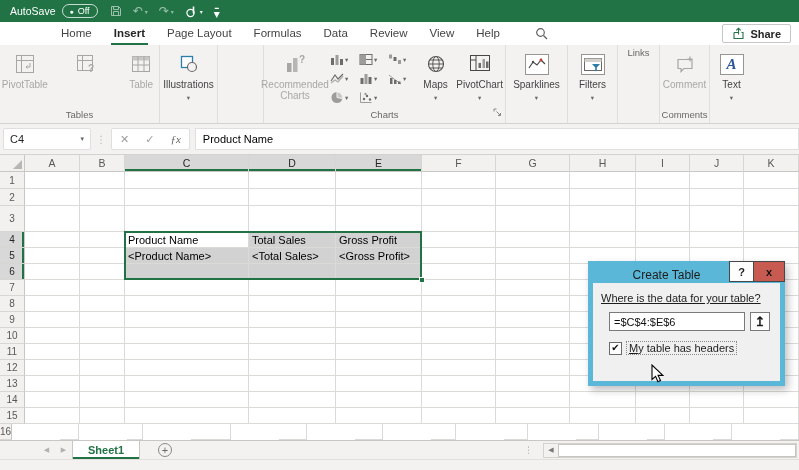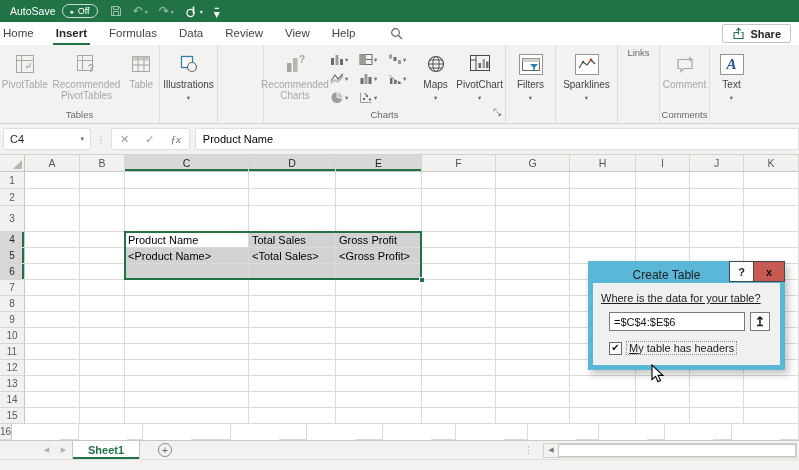--- a/index.html
+++ b/index.html
@@ -13,21 +13,21 @@
   .pill .dot{font-size:7px;line-height:1}
   .qat{display:flex;align-items:center;gap:11px}
   .qat .q{display:flex;align-items:center;gap:2px;opacity:.55;font-size:12px}
   .qat .q.bright{opacity:1}
   .qat .arrow{font-size:6px;opacity:.9}
   .qat-custom{display:flex;flex-direction:column;align-items:center;line-height:4px;font-size:6px}
 
   
   .tabrow{height:23px;background:#fff;display:flex;align-items:center;font-size:11.5px;color:#444}
   .tab{height:100%;display:flex;align-items:center;padding:0 3px;margin-right:16px;border-bottom:2.5px solid transparent}
-  .tab:first-of-type{}
+  .tab:first-of-type{margin-left:58px}
   .tab.active{font-weight:bold;color:#262626;border-bottom-color:#217346}
   .tellme{display:flex;align-items:center;gap:7px;margin-left:16px;color:#605e5c}
   .sharebtn{margin-left:auto;margin-right:8px;border:1px solid #c8c6c4;border-radius:2px;background:#fff;height:19px;display:flex;align-items:center;gap:5px;padding:0 9px;font-size:11px;color:#262626;font-weight:bold}
 
   
   .ribbon{height:79px;background:#f3f2f1;display:flex;border-bottom:1px solid #d5d2ce}
   .rgrp{border-right:1px solid #e0ddda;display:flex;flex-direction:column;padding-top:1px}
   .rgrp-body{flex:1;display:flex;align-items:stretch;justify-content:center}
   .rgrp-label{height:15px;font-size:9.5px;color:#6a6865;text-align:center;line-height:14px;position:relative}
   .rbtn{display:flex;flex-direction:column;align-items:center;padding-top:5px;font-size:10px;line-height:11px;color:#444;text-align:center}
@@ -80,21 +80,21 @@
   .sthumb{flex:1;height:13px;background:#fff;border:1px solid #c8c6c3}
   .statusbar{height:11px;background:#f3f2f1;border-top:1px solid #e1dfdd}
 
   
   .dialog{position:absolute;left:588px;top:261px;width:197px;z-index:20;border:5px solid #5ab7d8;background:#f0f0f0;box-shadow:3px 4px 8px rgba(0,0,0,.25)}
   .dlg-title{height:17px;background:#5ab7d8;display:flex;align-items:center}
   .dlg-title-text{flex:1;text-align:center;font-size:12px;color:#1d1d1d;padding-right:40px}
   .dlg-sys{position:absolute;top:-5px;right:-5px;display:flex;height:21px}
   .dlg-help{width:25px;background:#fdfdfd;border:1px solid #474747;display:flex;align-items:center;justify-content:center;font-size:11px;font-weight:bold;color:#1d1d1d}
   .dlg-close{width:31px;background:#c75b52;border:1px solid #474747;border-left:none;display:flex;align-items:center;justify-content:center;font-size:11px;font-weight:bold;color:#141414}
-  .dlg-body{padding:9px 8px 10px}
+  .dlg-body{padding:9px 8px 26px}
   .dlg-prompt{font-size:11px;color:#1d1d1d;text-decoration:underline}
   .dlg-input-row{display:flex;align-items:center;gap:5px;margin:8px 2px 10px 8px}
   .dlg-input{flex:1;height:19px;background:#fff;border:1px solid #7a7a7a;display:flex;align-items:center;padding:0 4px;font-size:11px;color:#111}
   .range-btn{width:20px;height:19px;background:#fdfdfd;border:1px solid #7a7a7a;display:flex;align-items:center;justify-content:center;font-size:13px;font-weight:bold;color:#1d1d1d}
   .dlg-check-row{display:flex;align-items:center;gap:4px;margin-left:8px}
   .checkbox{width:13px;height:13px;background:#fff;border:1px solid #6a6a6a;display:flex;align-items:center;justify-content:center;font-size:10px;color:#111;line-height:1}
   .check-label{font-size:11px;color:#1d1d1d;border:1px dotted #8a8a8a;padding:0 2px}
   .check-label::first-letter{text-decoration:underline}
   .dlg-btn-row{display:flex;justify-content:flex-end;gap:13px;margin-top:15px;padding-right:2px}
   .btn{min-width:60px;height:20px;display:flex;align-items:center;justify-content:center;font-size:11px;color:#1d1d1d}
@@ -137,20 +137,21 @@
     <span class="q bright qat-custom">
       <span style="font-size:4px">▬</span>
       <span>▾</span>
     </span>
   </div>
 </div>
 
 <div class="tabrow">
   <span class="tab">Home</span>
   <span class="tab active">Insert</span>
+  <span class="tab">Page Layout</span>
   <span class="tab">Formulas</span>
   <span class="tab">Data</span>
   <span class="tab">Review</span>
   <span class="tab">View</span>
   <span class="tab">Help</span>
   <span class="tellme">
     <svg width="13" height="13" viewBox="0 0 13 13">
         <circle cx="5.5" cy="5.5" r="3.8" stroke="#5f5e5c" fill="none" stroke-width="1.2"></circle>
         <path d="M8.5 8.5 L12 12" stroke="#5f5e5c" stroke-width="1.2"></path>
       </svg>
@@ -179,21 +180,20 @@
         <span>PivotTable</span>
       </div>
       <div class="rbtn dis" style="width:74px">
         <span class="ic">
             <svg width="20" height="20" viewBox="0 0 20 20">
               <rect x="1.5" y="1.5" width="15" height="15" stroke="#a8a6a3" fill="none"></rect>
               <path d="M6.5 1.5 v15 M1.5 6.5 h15" stroke="#a8a6a3"></path>
               <text x="12" y="18" font-size="10" fill="#a8a6a3" font-weight="bold">?</text>
             </svg>
           </span>
-        <span>Recommended PivotTables</span>
       </div>
       <div class="rbtn dis" style="width:36px">
         <span class="ic">
             <svg width="20" height="20" viewBox="0 0 20 20">
               <rect x="1.5" y="2.5" width="17" height="15" stroke="#a8a6a3" fill="none"></rect>
               <rect x="1.5" y="2.5" width="17" height="4" fill="#c9c7c4"></rect>
               <path d="M7 2.5 v15 M13 2.5 v15 M1.5 11 h17" stroke="#a8a6a3"></path>
             </svg>
           </span>
         <span>Table</span>
@@ -328,52 +328,52 @@
     </div>
     <div class="rgrp-label">
       <span>Charts</span>
       <span class="launcher"><svg width="9" height="9" viewBox="0 0 9 9">
             <path d="M1 3.5 V1 h2.5 M3.5 3.5 l4 4 M7.5 5 v2.5 h-2.5" stroke="#8a8886" fill="none"></path>
           </svg></span>
     </div>
   </div>
 
 
+  <div class="rgrp" style="width:62px">
+    <div class="rgrp-body">
+      <div class="rbtn" style="width:58px">
+        <span class="ic">
+            <span class="boxic">
+              <svg width="20" height="15" viewBox="0 0 20 15">
+                <path d="M2 11 l4 -6 l4 3 l4 -5 l4 4" stroke="#4a4846" fill="none" stroke-width="1.2"></path>
+                <circle cx="14" cy="3" r="1.4" fill="#c0392b"></circle>
+                <circle cx="6" cy="5" r="1.2" fill="#4a4846"></circle>
+              </svg>
+            </span>
+          </span>
+        <span>Sparklines</span>
+        <span class="darr">▾</span>
+      </div>
+    </div>
+    <div class="rgrp-label"></div>
+  </div>
+
   <div class="rgrp" style="width:50px">
     <div class="rgrp-body">
       <div class="rbtn" style="width:46px">
         <span class="ic">
             <span class="boxic">
               <svg width="20" height="15" viewBox="0 0 20 15">
                 <rect x="1.5" y="1.5" width="17" height="12" stroke="#6a6865" fill="#fff"></rect>
                 <rect x="1.5" y="1.5" width="17" height="3.5" fill="#d5d2ce"></rect>
                 <path d="M9 7 h8 l-3.2 3.5 v3 l-1.6 1 v-4 z" fill="#2c7fa8"></path>
               </svg>
             </span>
           </span>
         <span>Filters</span>
-        <span class="darr">▾</span>
-      </div>
-    </div>
-    <div class="rgrp-label"></div>
-  </div>
-
-  <div class="rgrp" style="width:62px">
-    <div class="rgrp-body">
-      <div class="rbtn" style="width:58px">
-        <span class="ic">
-            <span class="boxic">
-              <svg width="20" height="15" viewBox="0 0 20 15">
-                <path d="M2 11 l4 -6 l4 3 l4 -5 l4 4" stroke="#4a4846" fill="none" stroke-width="1.2"></path>
-                <circle cx="14" cy="3" r="1.4" fill="#c0392b"></circle>
-                <circle cx="6" cy="5" r="1.2" fill="#4a4846"></circle>
-              </svg>
-            </span>
-          </span>
-        <span>Sparklines</span>
         <span class="darr">▾</span>
       </div>
     </div>
     <div class="rgrp-label"></div>
   </div>
 
   <div class="rgrp" style="width:42px">
     <div class="rgrp-label">Links</div>
   </div>
 

